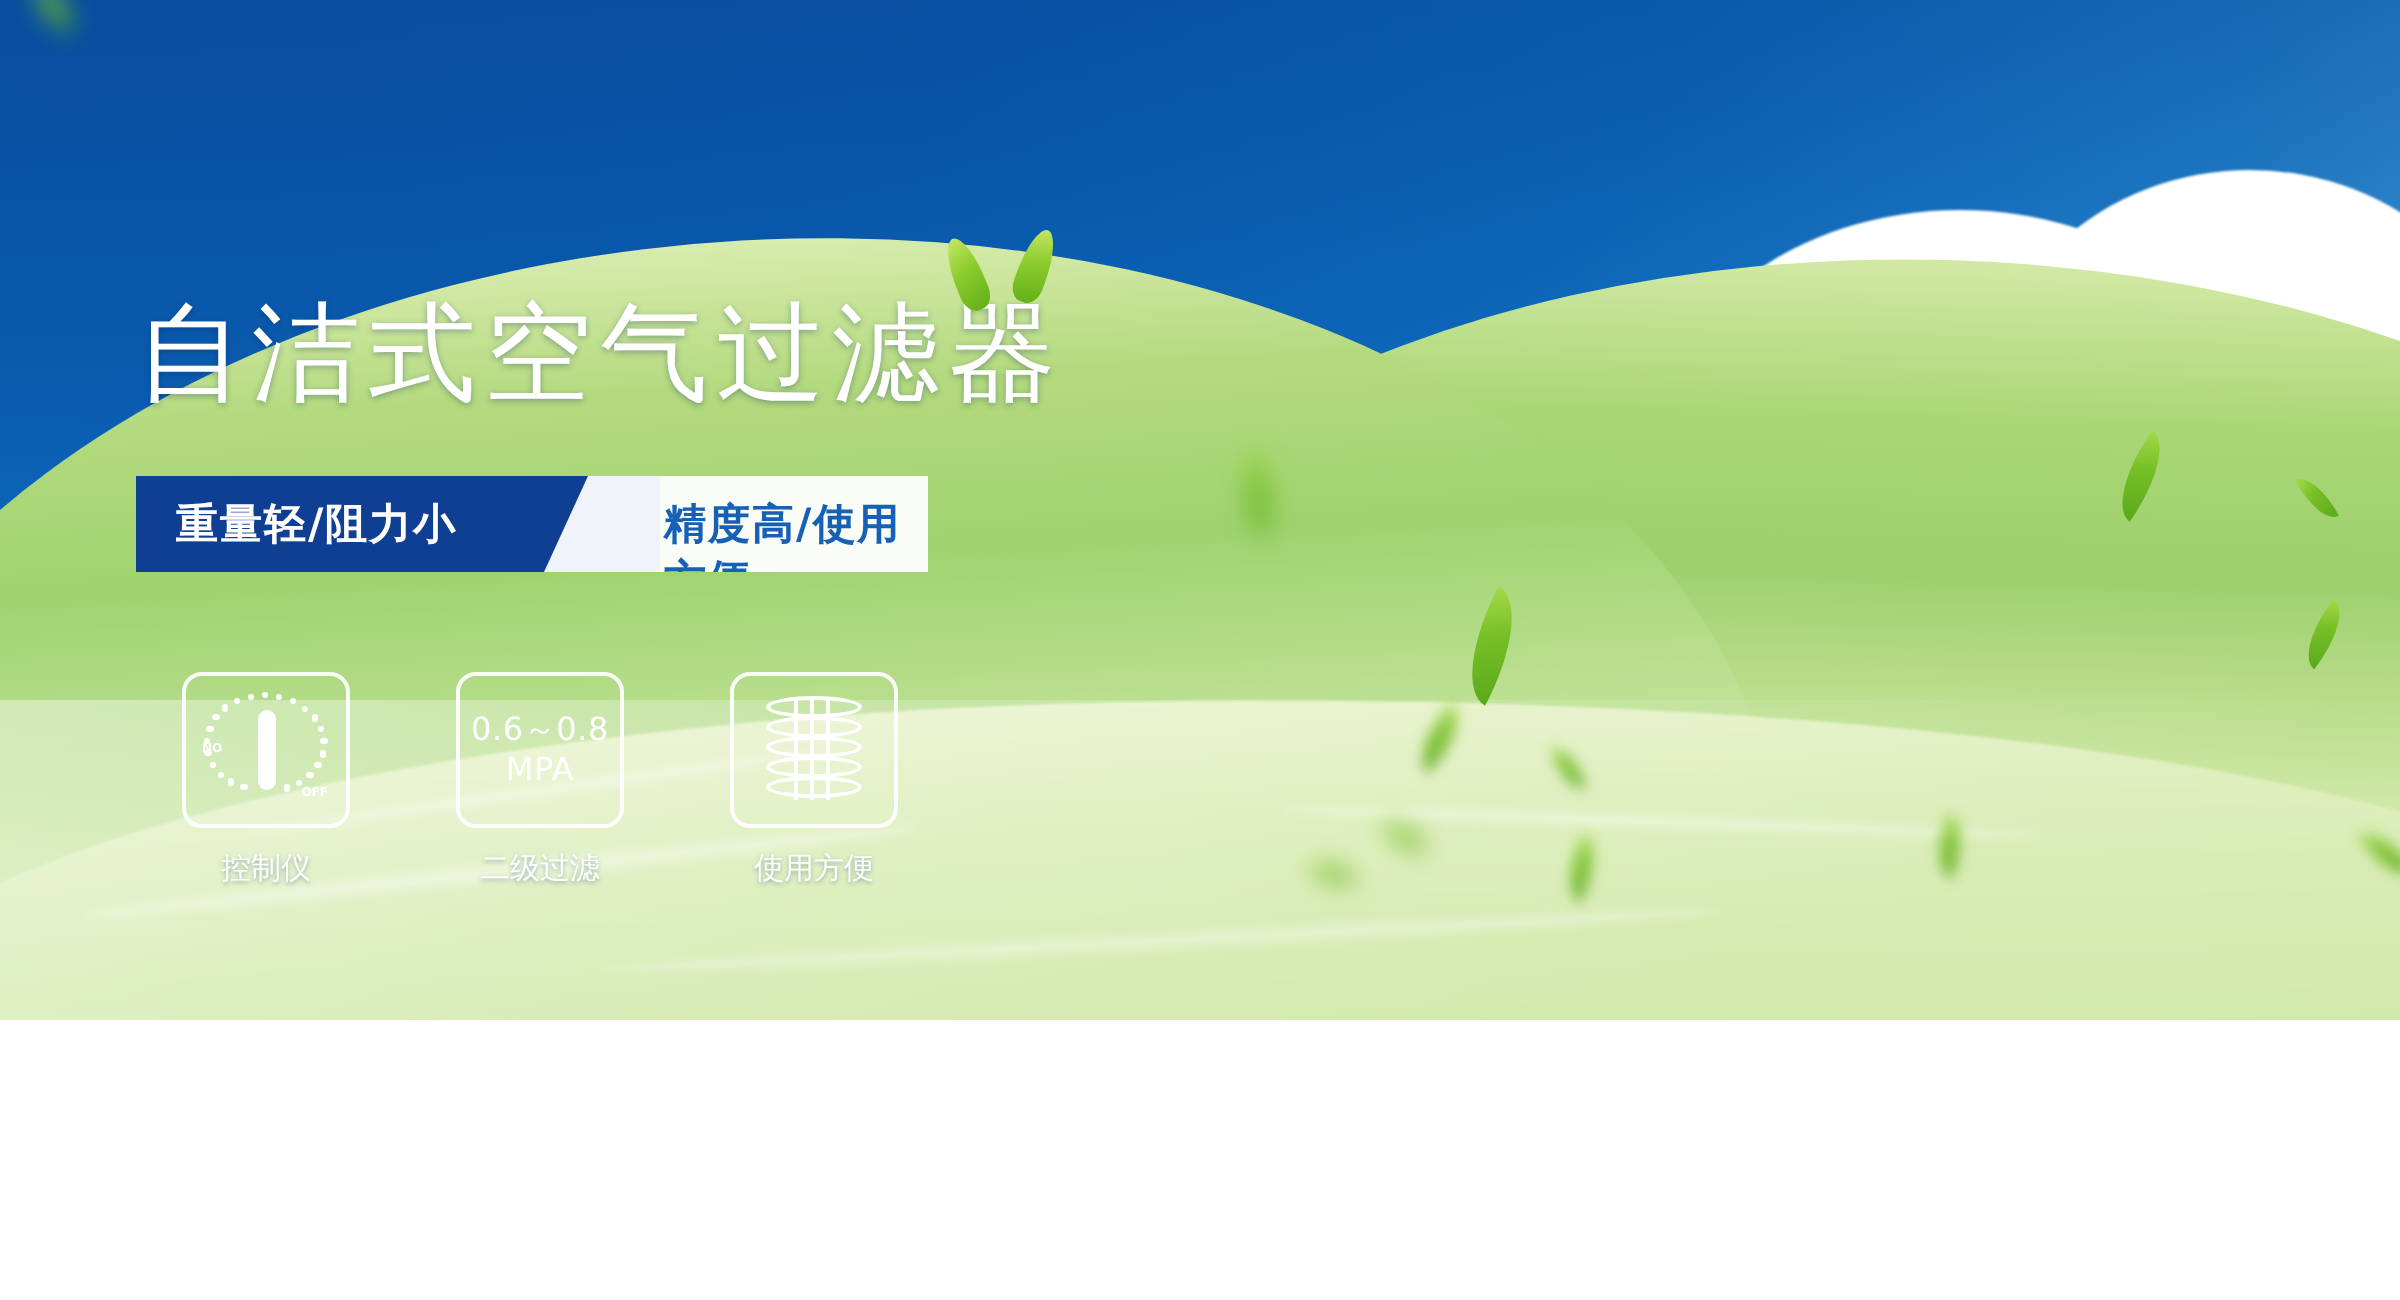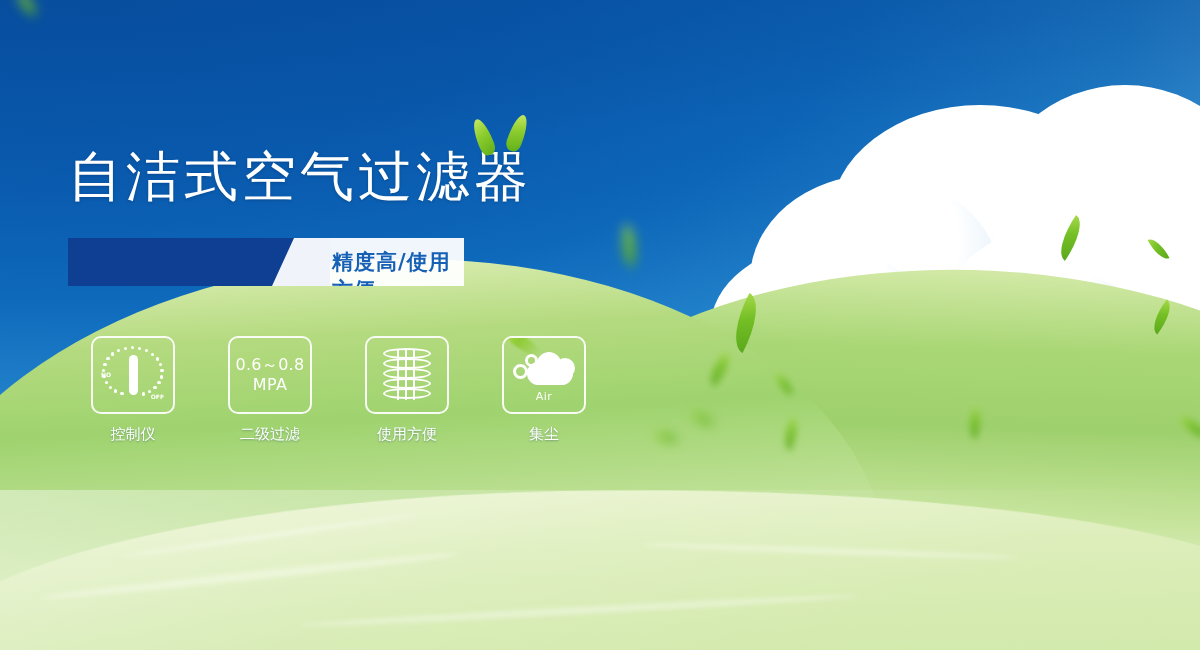--- a/index.html
+++ b/index.html
@@ -1,20 +1,20 @@
 <!DOCTYPE html>
 <html><head>
 <meta charset="utf-8">
 <style>
   html,body{margin:0;padding:0;background:#fff;}
   body{font-family:"Liberation Sans","DejaVu Sans",sans-serif;}
 
   #banner{
     position:relative;
-    width:1200px;height:650px;
+    width:1200px;height:510px;
     overflow:hidden;
     background:#000000;
   }
 
   
   .sky{
     position:absolute;left:0;top:0;width:1200px;height:650px;
     background:
       radial-gradient(120% 90% at 8% 0%, #0a57a8 0%, #0a5cb0 28%, #0f6bbd 52%, #2585cc 72%, #4ea3dc 88%, #86c3e8 100%);
   }
@@ -291,20 +291,21 @@
   <div class="title-leaves">
     <i class="tl-left"></i>
     <i class="tl-right"></i>
   </div>
 
   <div class="subbar">
     <div class="subbar-left"></div>
     <div class="subbar-right">
       <span class="subbar-txt2">精度高/使用方便</span>
     </div>
+    <span class="subbar-txt1">重量轻/阻力小</span>
   </div>
 
   <div class="features">
 
     <div class="feature">
       <div class="feature-box">
         <div class="gauge">
           <span class="dot" style="left:30px;top:0px;"></span>
           <span class="dot" style="left:23px;top:0.6px;"></span>
           <span class="dot" style="left:37px;top:0.8px;"></span>
@@ -356,29 +357,15 @@
           <span class="ring" style="top:12px;"></span>
           <span class="ring" style="top:22px;"></span>
           <span class="ring" style="top:32px;"></span>
           <span class="ring" style="top:42px;"></span>
         </div>
       </div>
       <div class="feature-label">使用方便</div>
     </div>
 
 
-    <div class="feature">
-      <div class="feature-box" style="overflow:hidden;">
-        <span class="icon-leaf-streak"></span>
-        <div class="cloudicon">
-          <span class="body"></span>
-          <span class="puff" style="left:24px;top:4px;width:24px;height:24px;"></span>
-          <span class="puff" style="left:42px;top:10px;width:20px;height:20px;"></span>
-          <span class="ring2"></span>
-          <span class="ring1"></span>
-        </div>
-        <div class="air-label">Air</div>
-      </div>
-      <div class="feature-label">集尘</div>
-    </div>
 
   </div>
 </div>
 
 </body></html>

